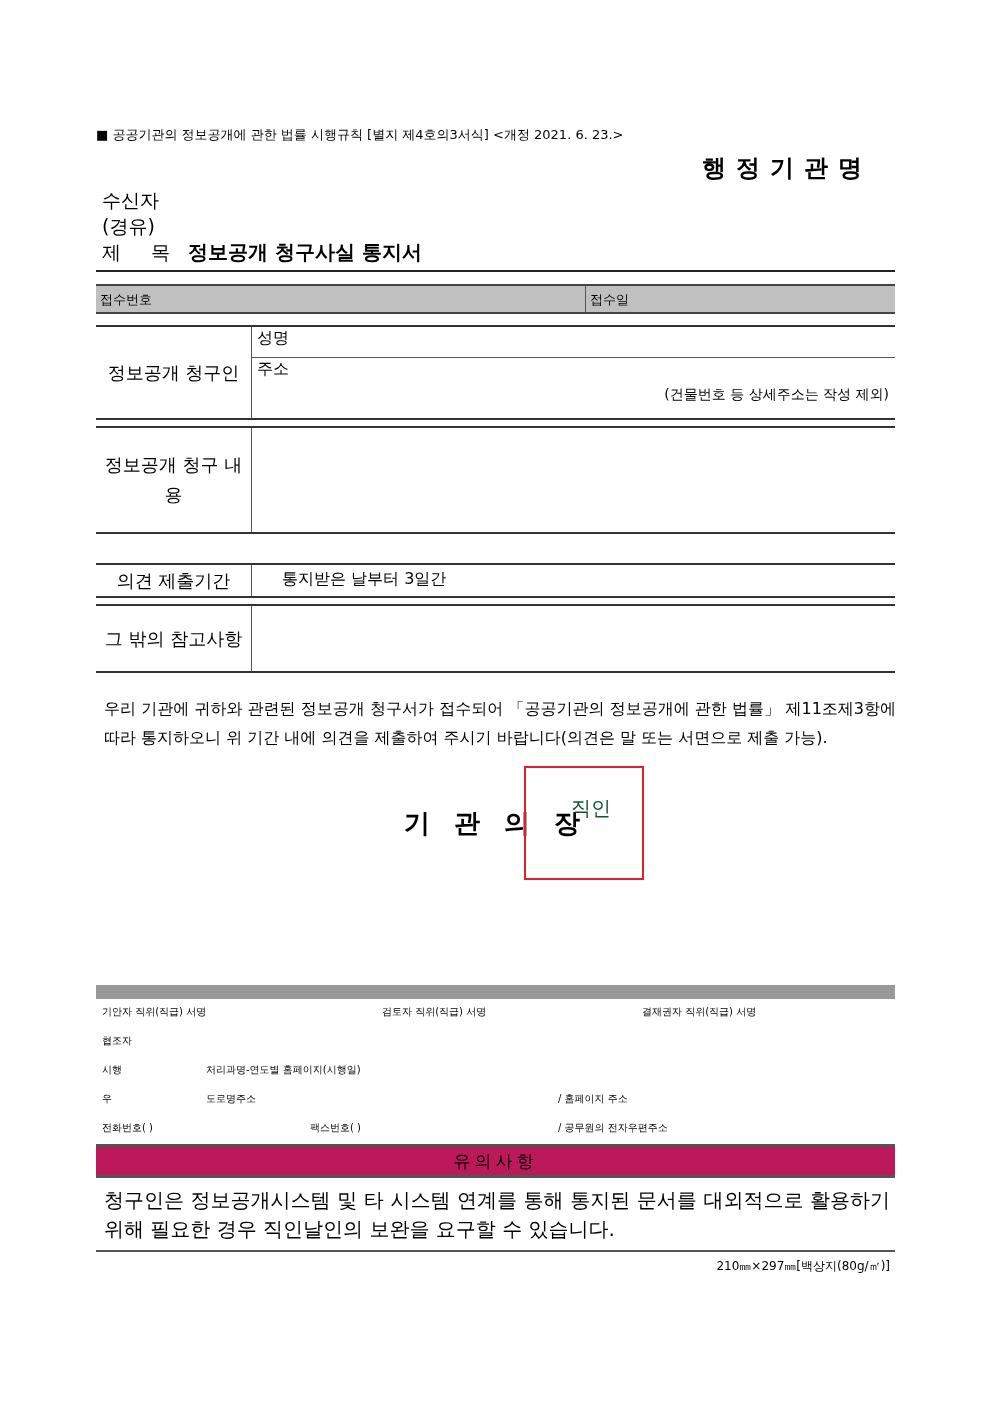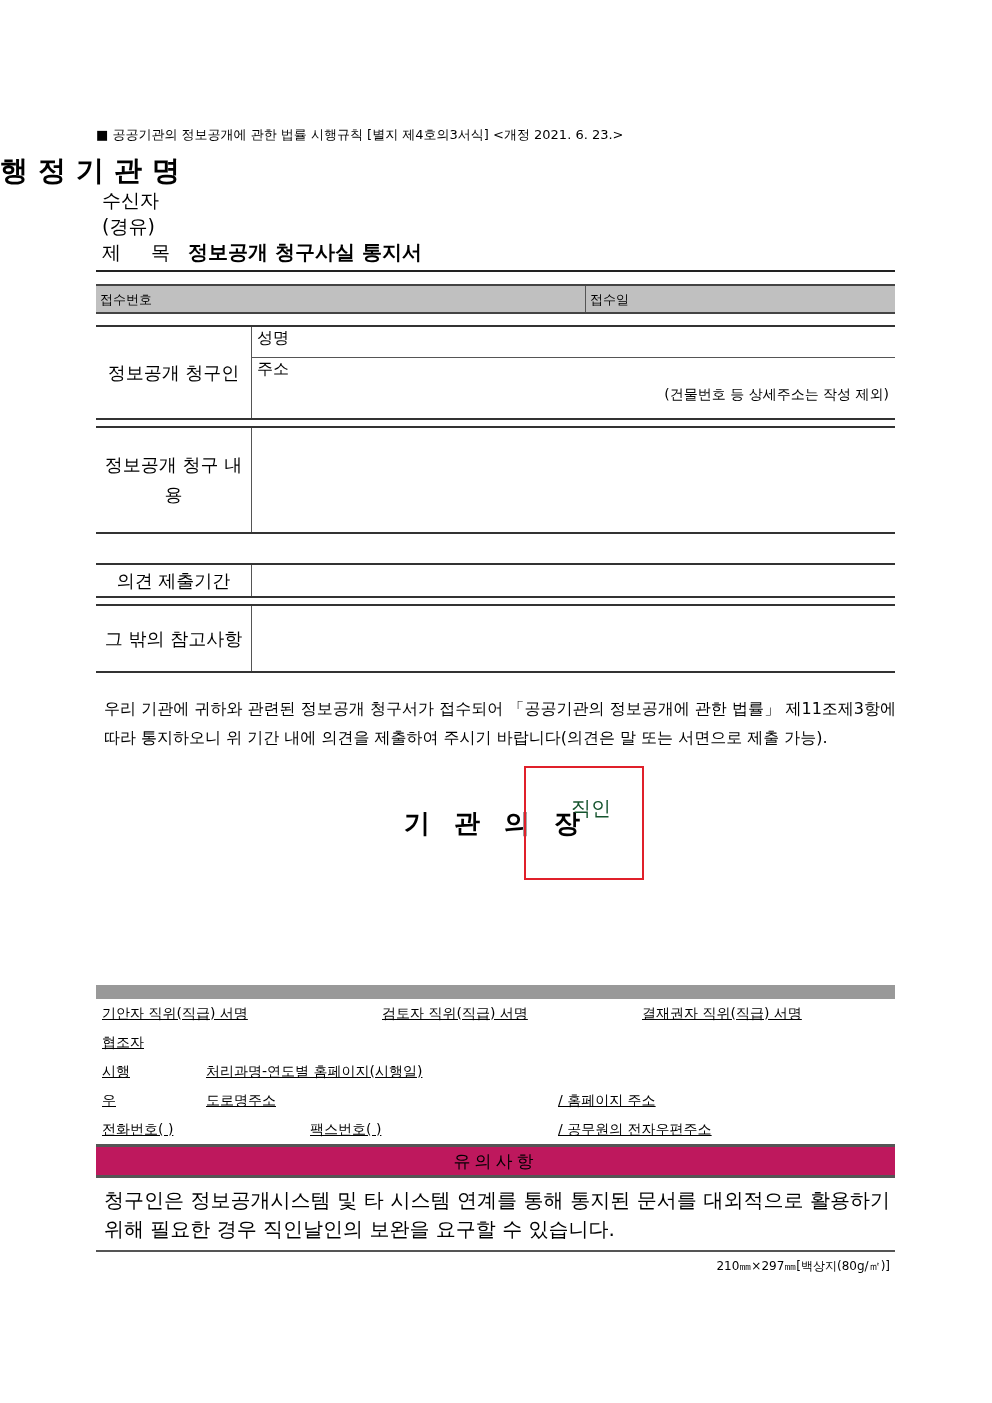--- a/index.html
+++ b/index.html
@@ -1,38 +1,38 @@
 <!DOCTYPE html>
 <html><head>
   <meta charset="utf-8">
   <style>
     html, body { margin: 0; padding: 0; background: #ffffff; }
     body { width: 992px; height: 1403px; position: relative; font-family: "DejaVu Sans", "Liberation Sans", sans-serif; color: #000; }
     .abs { position: absolute; }
     .form-ref { left: 96px; top: 126px; font-size: 13px; white-space: nowrap; }
-    .org-title { left: 0; width: 872px; top: 152px; text-align: left; font-size: 28px; font-weight: bold; letter-spacing: 10px; }
+    .org-title { left: 0; width: 872px; top: 152px; text-align: right; font-size: 24px; font-weight: bold; letter-spacing: 10px; }
     .recipient { left: 102px; top: 188px; font-size: 19px; }
     .via { left: 102px; top: 214px; font-size: 19px; }
     .subject-row { left: 102px; top: 239px; font-size: 19px; white-space: nowrap; }
     .subject-row .lbl { letter-spacing: 12px; margin-right: 0; }
     .subject-row .val { font-weight: bold; font-size: 20px; }
     .hr { position: absolute; left: 96px; width: 799px; background: #222; }
     .receipt { left: 96px; top: 284px; width: 799px; height: 30px; background: #c0c0c0; border-top: 2px solid #444; border-bottom: 2px solid #444; box-sizing: border-box; display: flex; font-size: 13px; }
     .receipt .c1 { width: 481px; border-right: 1px solid #555; padding: 5px 4px; }
     .receipt .c2 { flex: 1; padding: 5px 4px; }
     .block { position: absolute; left: 96px; width: 799px; border-top: 2px solid #333; border-bottom: 2px solid #333; box-sizing: border-box; display: flex; }
     .block .label { width: 156px; border-right: 1px solid #555; display: flex; align-items: center; justify-content: center; text-align: center; font-size: 18px; line-height: 30px; padding: 8px 6px; box-sizing: border-box; }
     .block .content { flex: 1; position: relative; font-size: 16px; }
     .sub-row { position: absolute; left: 0; right: 0; padding: 1px 5px; box-sizing: border-box; }
     .notice { left: 104px; top: 694px; width: 792px; font-size: 16px; line-height: 29px; text-align: justify; }
     .agency-head { left: 404px; top: 806px; font-size: 26px; font-weight: bold; letter-spacing: 24px; white-space: nowrap; }
     .seal-box { left: 524px; top: 766px; width: 120px; height: 114px; border: 2px solid #e0202a; box-sizing: border-box; }
     .seal-text { left: 571px; top: 795px; font-size: 20px; color: #14532d; }
     .gray-bar { left: 96px; top: 985px; width: 799px; height: 14px; background: #999999; }
-    .footer-line { position: absolute; font-size: 14px; white-space: nowrap; text-decoration: underline; }
+    .footer-line { position: absolute; font-size: 10px; white-space: nowrap; }
     .caution-head { left: 96px; top: 1144px; width: 799px; height: 34px; background: #be185d; border-top: 3px solid #555; border-bottom: 3px solid #555; box-sizing: border-box; text-align: center; font-size: 17px; line-height: 28px; letter-spacing: 4px; }
     .caution-body { left: 104px; top: 1186px; width: 786px; font-size: 20px; line-height: 29px; text-align: justify; }
     .paper-spec { right: 102px; top: 1258px; font-size: 12px; white-space: nowrap; }
   </style>
 </head>
 <body>
 
 <div class="abs form-ref">■ 공공기관의 정보공개에 관한 법률 시행규칙 [별지 제4호의3서식] &lt;개정 2021. 6. 23.&gt;</div>
 <div class="abs org-title">행정기관명</div>
 
@@ -63,20 +63,21 @@
   </div>
 </div>
 
 <div class="block" style="top:426px;height:108px;">
   <div class="label">정보공개 청구 내용</div>
   <div class="content"></div>
 </div>
 
 <div class="block" style="top:563px;height:35px;">
   <div class="label">의견 제출기간</div>
+  <div class="content" style="padding:4px 0 0 30px;">통지받은 날부터 3일간</div>
 </div>
 
 <div class="block" style="top:604px;height:69px;">
   <div class="label">그 밖의 참고사항</div>
   <div class="content"></div>
 </div>
 
 <div class="abs notice">우리 기관에 귀하와 관련된 정보공개 청구서가 접수되어 「공공기관의 정보공개에 관한 법률」 제11조제3항에 따라 통지하오니 위 기간 내에 의견을 제출하여 주시기 바랍니다(의견은 말 또는 서면으로 제출 가능).</div>
 
 <div class="abs agency-head">기관의장</div>

